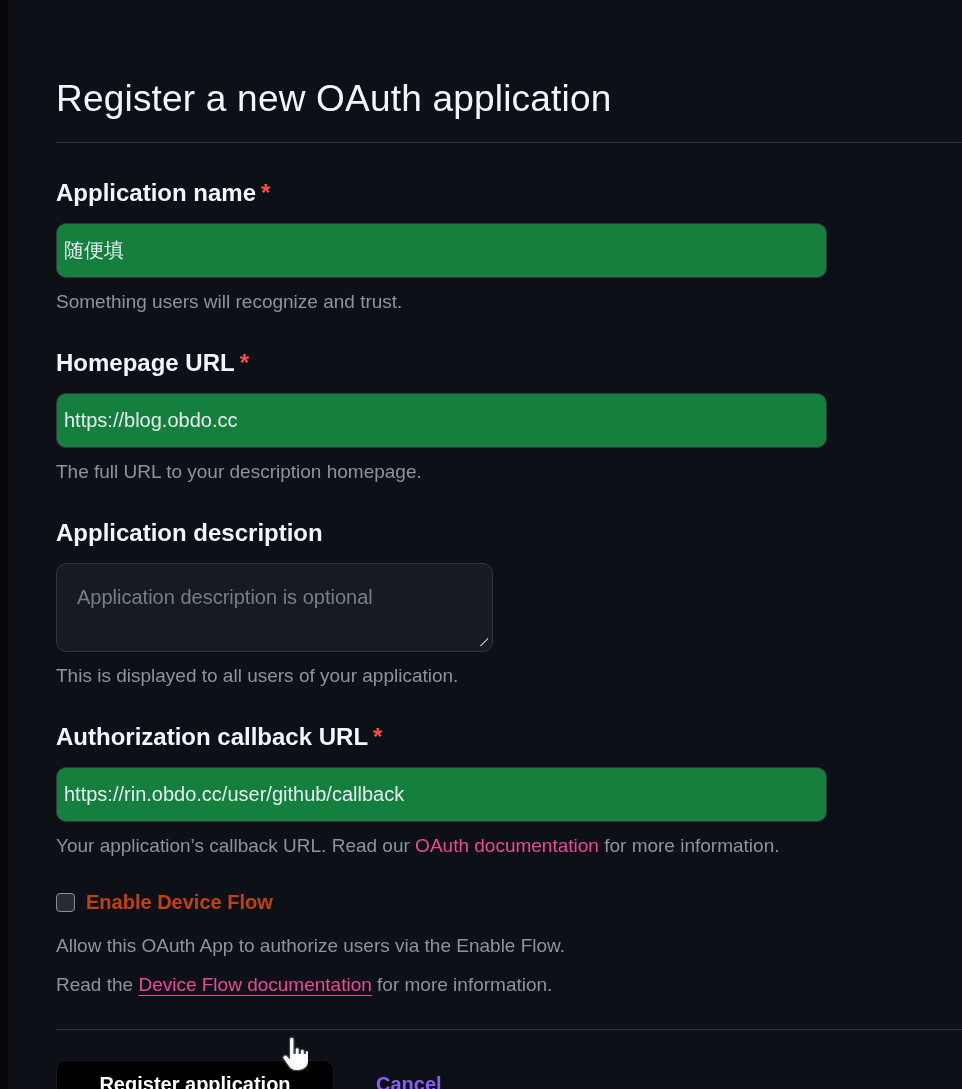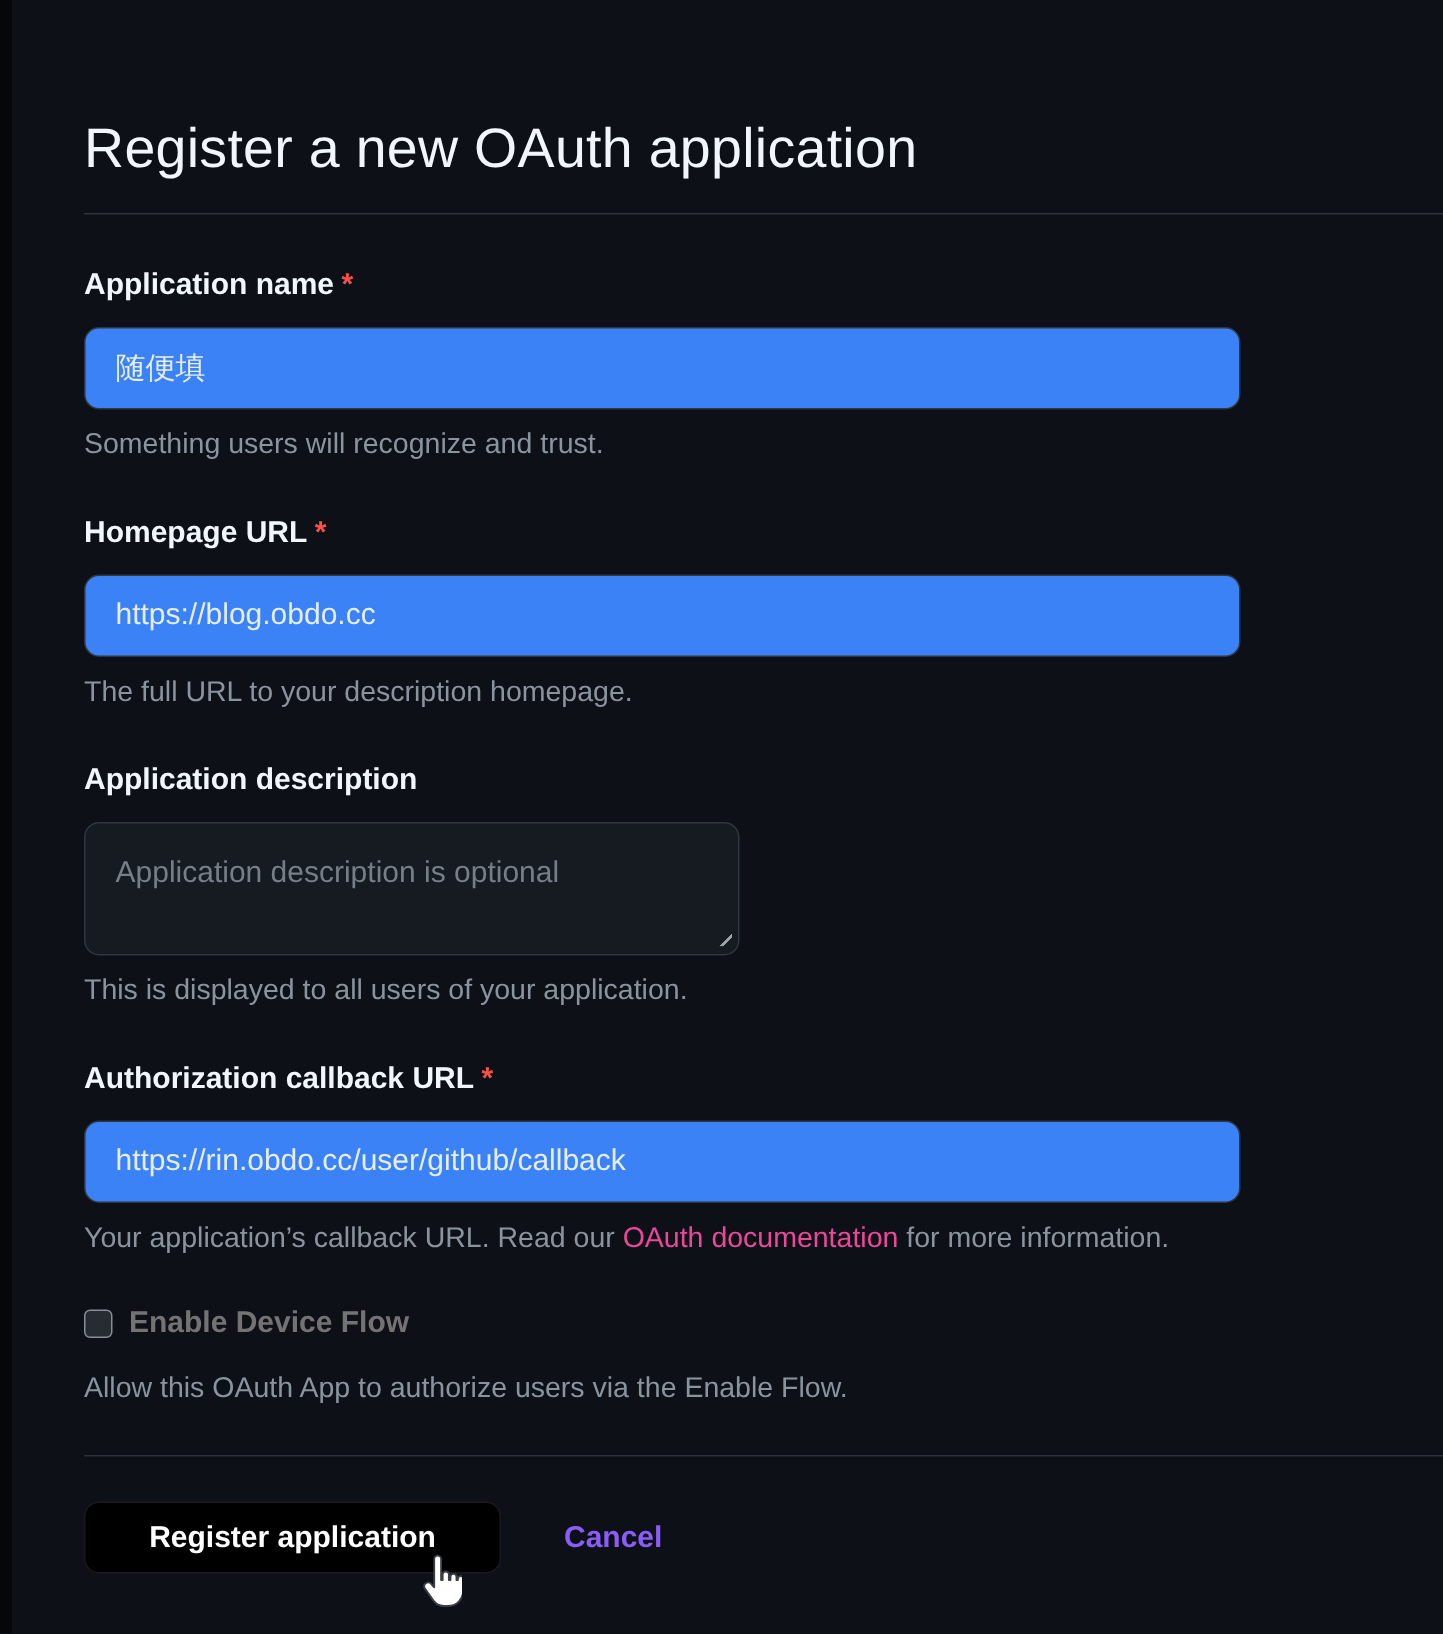--- a/index.html
+++ b/index.html
@@ -28,37 +28,37 @@
   }
   .subhead-divider {
     border: none;
     border-top: 1px solid #2d333b;
     margin: 22px 0 0 0;
     width: 906px; 
   }
   .field { margin-top: 36px; }
   .field-label {
     display: block;
-    font-size: 20px;
+    font-size: 24px;
     font-weight: 700;
     color: #f0f6fc;
   }
   .required-mark { color: #f85149; font-weight: 700; margin-left: 5px; }
   .text-input {
     display: block;
     margin-top: 16px;
     width: 771px;
     height: 55px;
-    background: #3b82f6;
+    background: #15803d;
     border: 1px solid #2f363e;
     border-radius: 10px;
     color: #e6edf3;
     font-size: 20px;
     font-family: "Liberation Sans", "DejaVu Sans", sans-serif;
-    padding: 0 20px;
+    padding: 0 7px;
     outline: none;
   }
   .textarea-input {
     display: block;
     margin-top: 16px;
     width: 437px;
     height: 89px;
     background: #161b22;
     border: 1px solid #2f363e;
     border-radius: 10px;
@@ -100,21 +100,21 @@
     width: 19px; height: 19px;
     background: #272c33;
     border: 1.5px solid #878e96;
     border-radius: 4px;
     display: inline-block;
     cursor: pointer;
   }
   .checkbox-label {
     font-size: 20px;
     font-weight: 700;
-    color: #737373;
+    color: #c2410c;
     cursor: pointer;
   }
   .para { margin-top: 21px; font-size: 19px; color: #8b949e; }
   .para + .para { margin-top: 17px; }
   .actions-divider {
     border: none;
     border-top: 1px solid #2d333b;
     margin: 33px 0 0 0;
     width: 906px;
   }
@@ -186,20 +186,21 @@
     <label class="field-label"><span>Authorization callback URL</span><span class="required-mark">*</span></label>
     <input type="text" class="text-input" value="https://rin.obdo.cc/user/github/callback" style="">
     <p class="note"><span>Your application’s callback URL. Read our </span><a class="inline-link">OAuth documentation</a><span> for more information.</span></p>
   </div>
 
   <div class="checkbox-row">
     <span class="checkbox"></span>
     <label class="checkbox-label">Enable Device Flow</label>
   </div>
   <p class="para">Allow this OAuth App to authorize users via the Enable Flow.</p>
+  <p class="para"><span>Read the </span><a class="inline-link-underline">Device Flow documentation</a><span> for more information.</span></p>
 
   <hr class="actions-divider">
 
   <div class="actions">
     <button class="btn-primary">Register application</button>
     <a class="cancel-link">Cancel</a>
   </div>
 
 </div>
 

